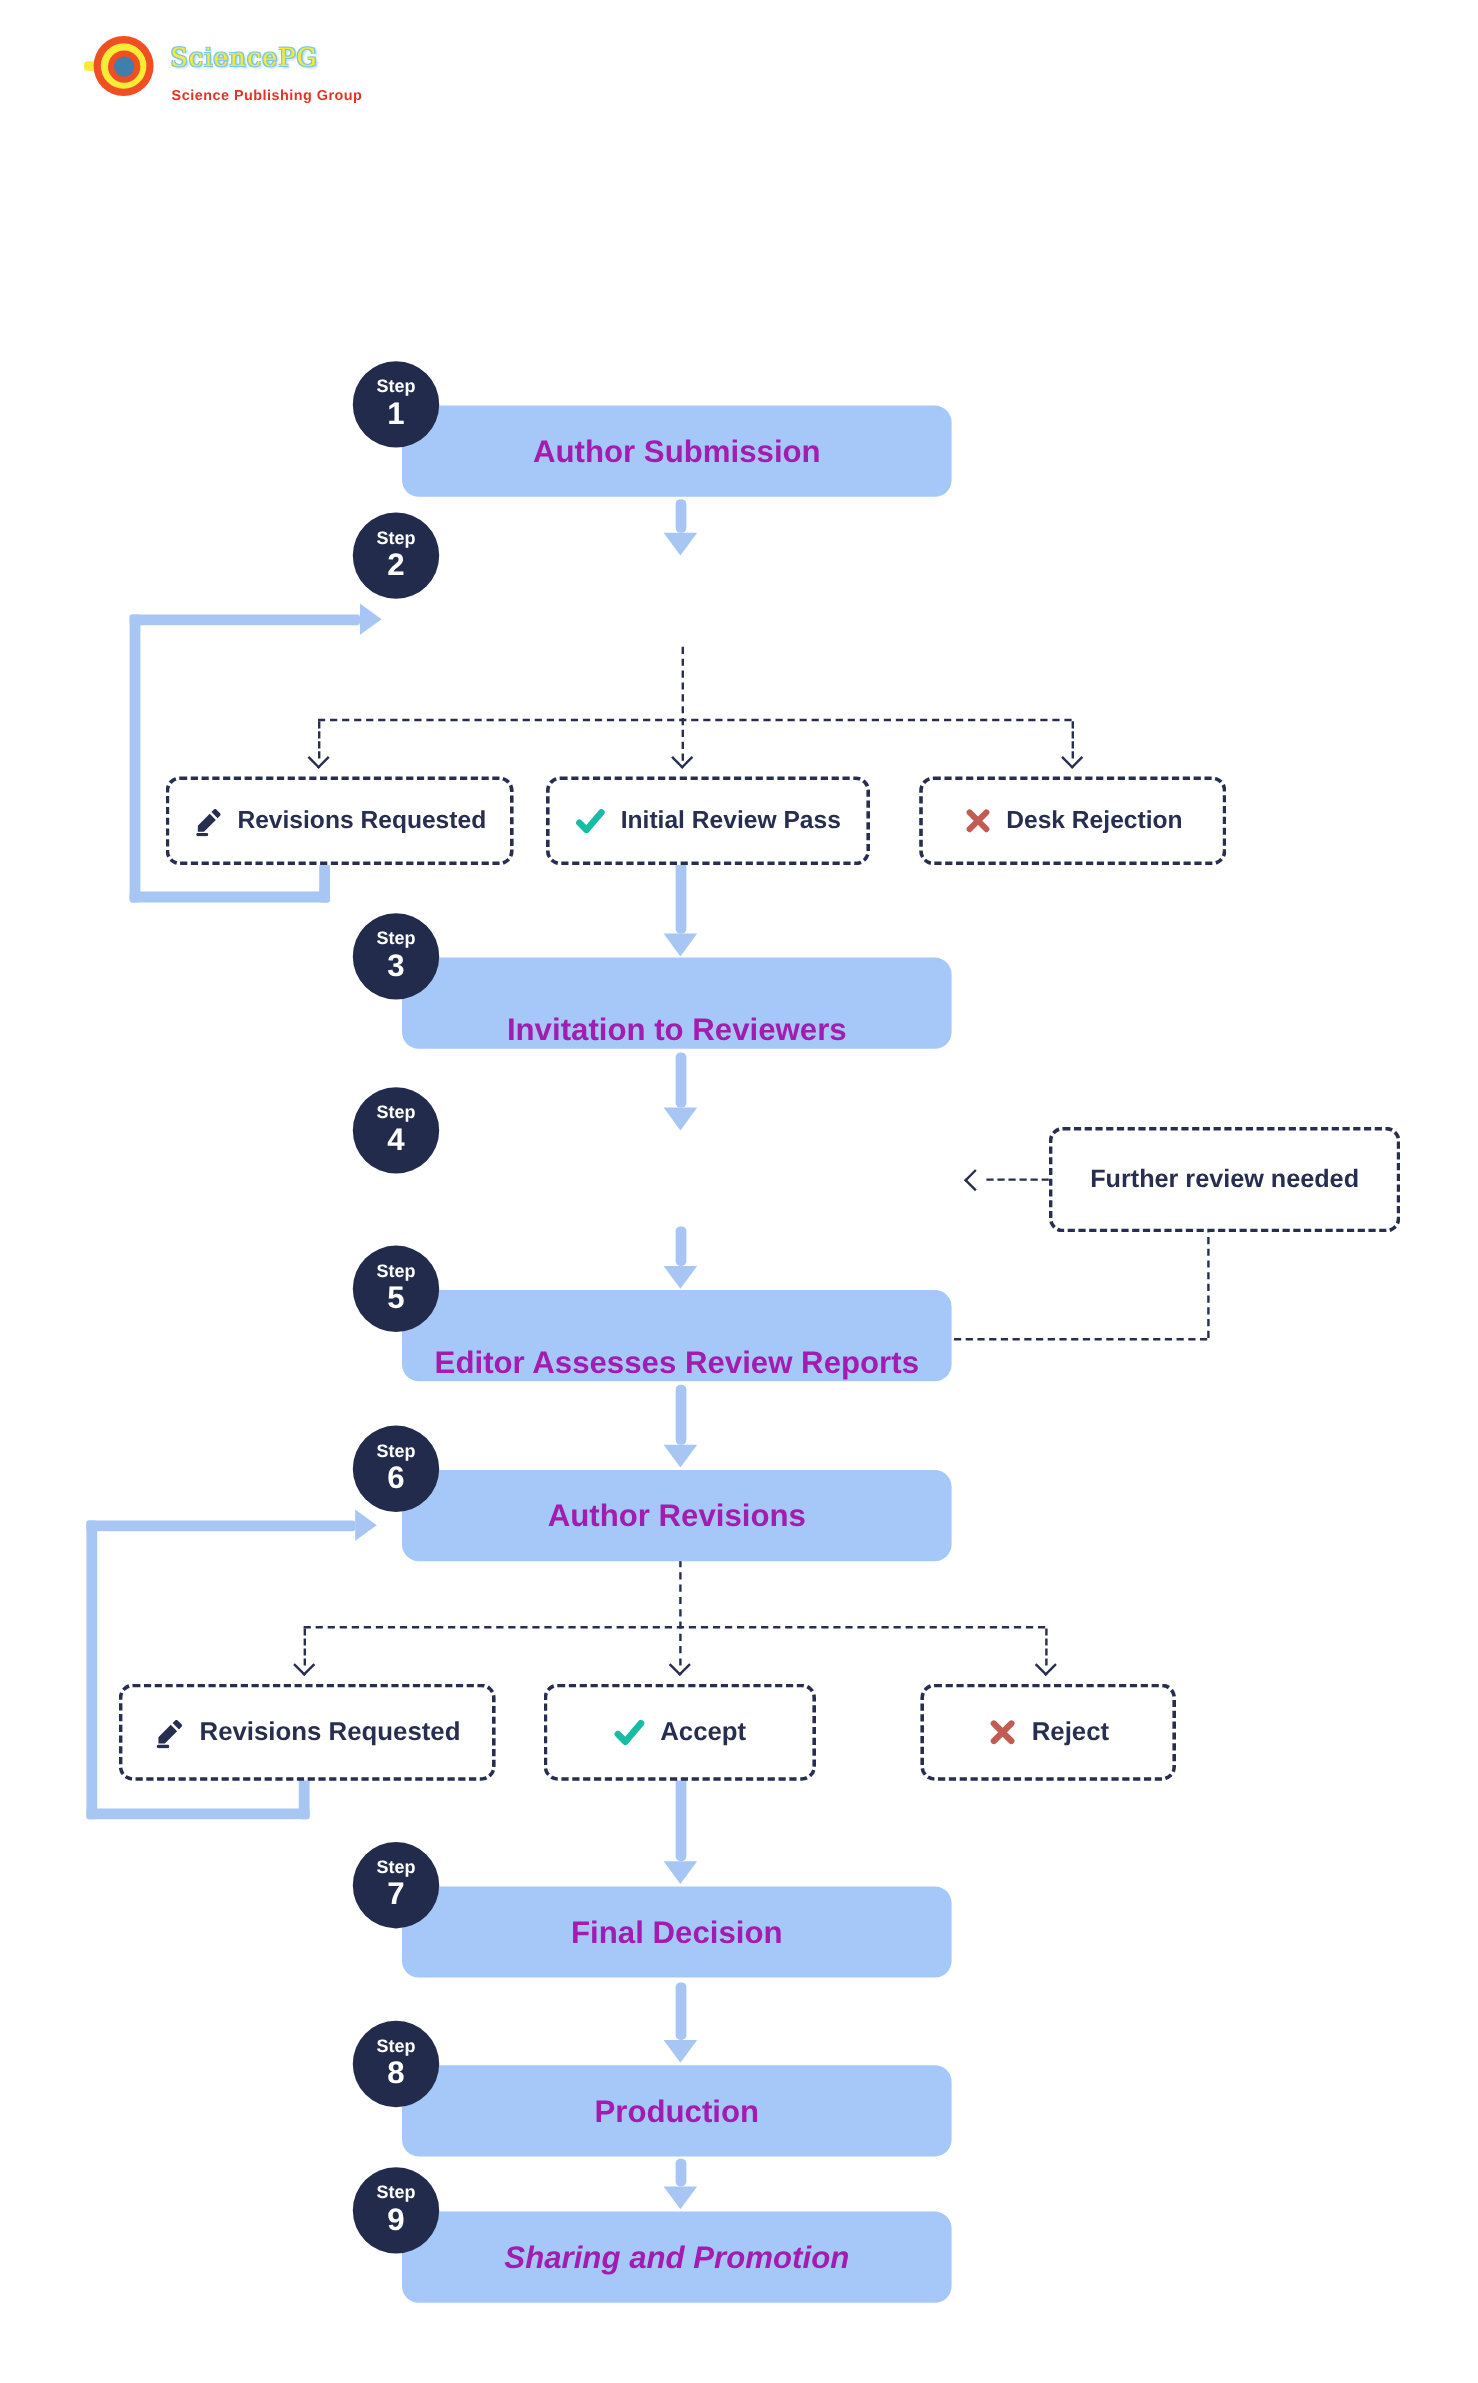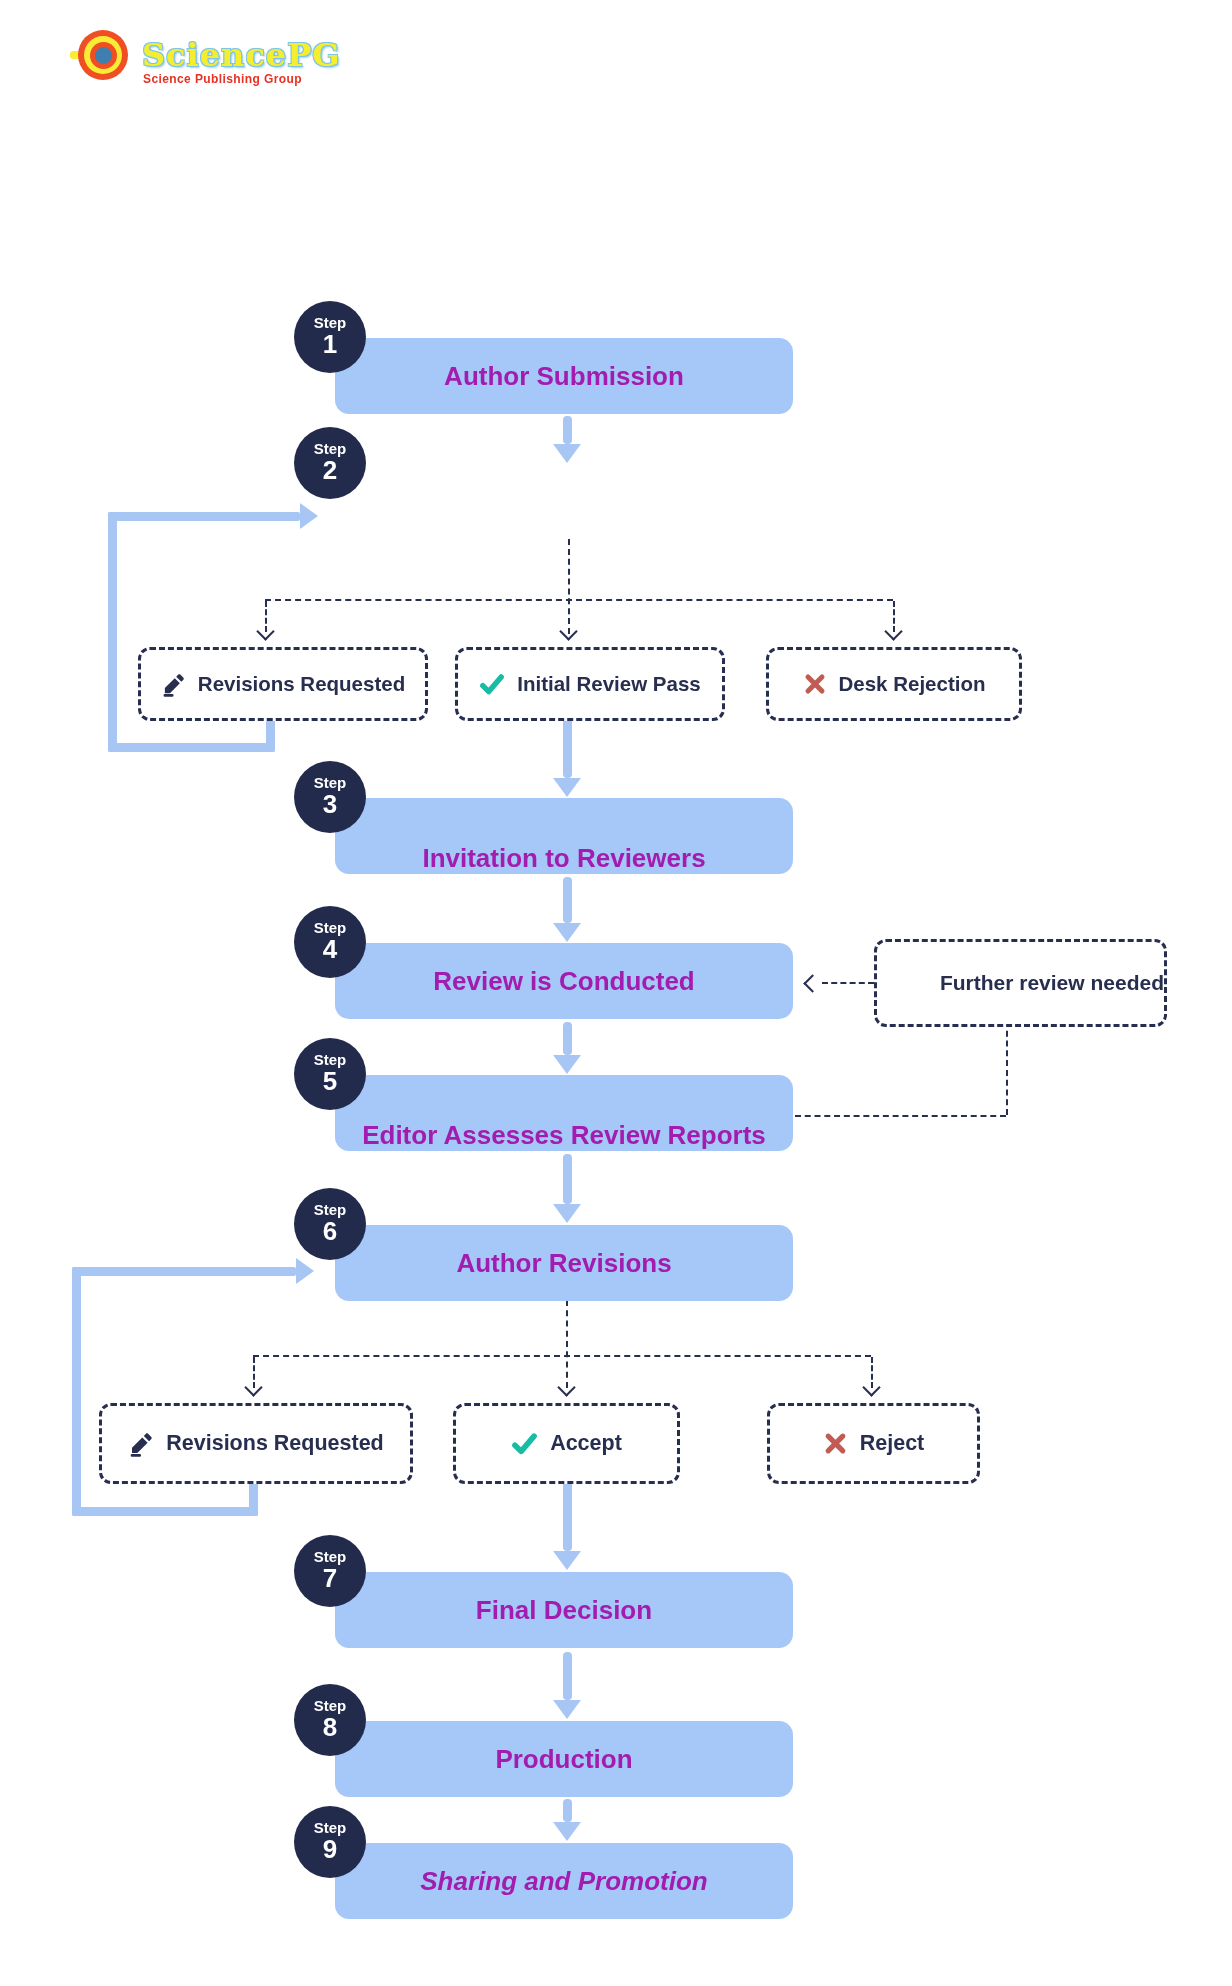--- a/index.html
+++ b/index.html
@@ -6,22 +6,22 @@
   .canvas{position:relative;width:1232px;height:1986px;background:#ffffff;overflow:hidden;
           font-family:"Liberation Sans", sans-serif;}
 
   
   .logo-outer{position:absolute;left:78px;top:30px;width:50px;height:50px;border-radius:50%;
               background:#f04e23;display:flex;align-items:center;justify-content:center;}
   .logo-ring2{width:38px;height:38px;border-radius:50%;background:#f8ec36;display:flex;align-items:center;justify-content:center;}
   .logo-ring3{width:27px;height:27px;border-radius:50%;background:#f04e23;display:flex;align-items:center;justify-content:center;}
   .logo-core{width:17px;height:17px;border-radius:50%;background:#3f7faf;}
   .logo-stripe{position:absolute;left:70px;top:51px;width:26px;height:8px;background:#f8ec36;border-radius:3px;}
-  .brand-name{position:absolute;left:142px;top:36px;font-family:"DejaVu Serif", serif;font-weight:bold;
-              font-size:32px;color:#f5ee2e;letter-spacing:1px;
+  .brand-name{position:absolute;left:142px;top:36px;font-family:"DejaVu Serif", serif;font-weight:normal;
+              font-size:21px;color:#f5ee2e;letter-spacing:1px;
               text-shadow:-1px -1px 0 #7ec4e8, 1px -1px 0 #7ec4e8, -1px 1px 0 #7ec4e8, 1px 1px 0 #7ec4e8, 2px 2px 2px #9bd0ee;}
   .brand-tagline{position:absolute;left:143px;top:72px;font-size:12px;font-weight:bold;color:#e63226;letter-spacing:.4px;}
 
   .navy-band{position:absolute;left:0;top:110px;width:1232px;height:150px;background:#262d50;}
   .title-box{position:absolute;left:78px;top:48px;width:569px;height:92px;background:#be6b6b;
              display:flex;align-items:center;justify-content:center;}
   .title-box h1{margin:0;font-size:44px;font-weight:bold;color:#ffffff;letter-spacing:.5px;}
 
   
   .step-box{position:absolute;left:335px;width:458px;height:76px;background:#a6c8f8;border-radius:14px;
@@ -48,21 +48,21 @@
              border-bottom:2.5px solid #272e4f;transform:rotate(-45deg);z-index:0;background:transparent;}
   .chev-left{position:absolute;width:11px;height:11px;border-left:2.5px solid #272e4f;
              border-bottom:2.5px solid #272e4f;transform:rotate(45deg);z-index:0;}
 
   
   .dec{position:absolute;background:#ffffff;border:3px dashed #272e4f;border-radius:12px;
        display:flex;align-items:center;justify-content:center;gap:12px;
        font-size:21px;font-weight:bold;color:#272e4f;z-index:5;}
   .dec svg{flex:0 0 auto;}
   .note{position:absolute;background:#ffffff;border:3px dashed #272e4f;border-radius:12px;
-        display:flex;align-items:center;justify-content:flex-end;
+        display:flex;align-items:center;justify-content:center;
         font-size:21px;font-weight:bold;color:#272e4f;z-index:5;}
 </style>
 </head>
 <body>
 
 <div class="canvas">
 
   <div class="logo-stripe"></div>
   <div class="logo-outer">
     <div class="logo-ring2">
@@ -143,23 +143,20 @@
     <span class="n">3</span>
     </div>
   <div class="step-box" style="top:798px;align-items:flex-end;">
     <span>Invitation to Reviewers</span>
     </div>
 
   <div class="step-circle" style="top:906px;">
     <span class="w">Step</span>
     <span class="n">4</span>
     </div>
-  <div class="step-box" style="top:943px;">
-    <span>Review is Conducted</span>
-    </div>
 
   <div class="step-circle" style="top:1038px;">
     <span class="w">Step</span>
     <span class="n">5</span>
     </div>
   <div class="step-box" style="top:1075px;align-items:flex-end;">
     <span>Editor Assesses Review Reports</span>
     </div>
 
   <div class="step-circle" style="top:1188px;">

